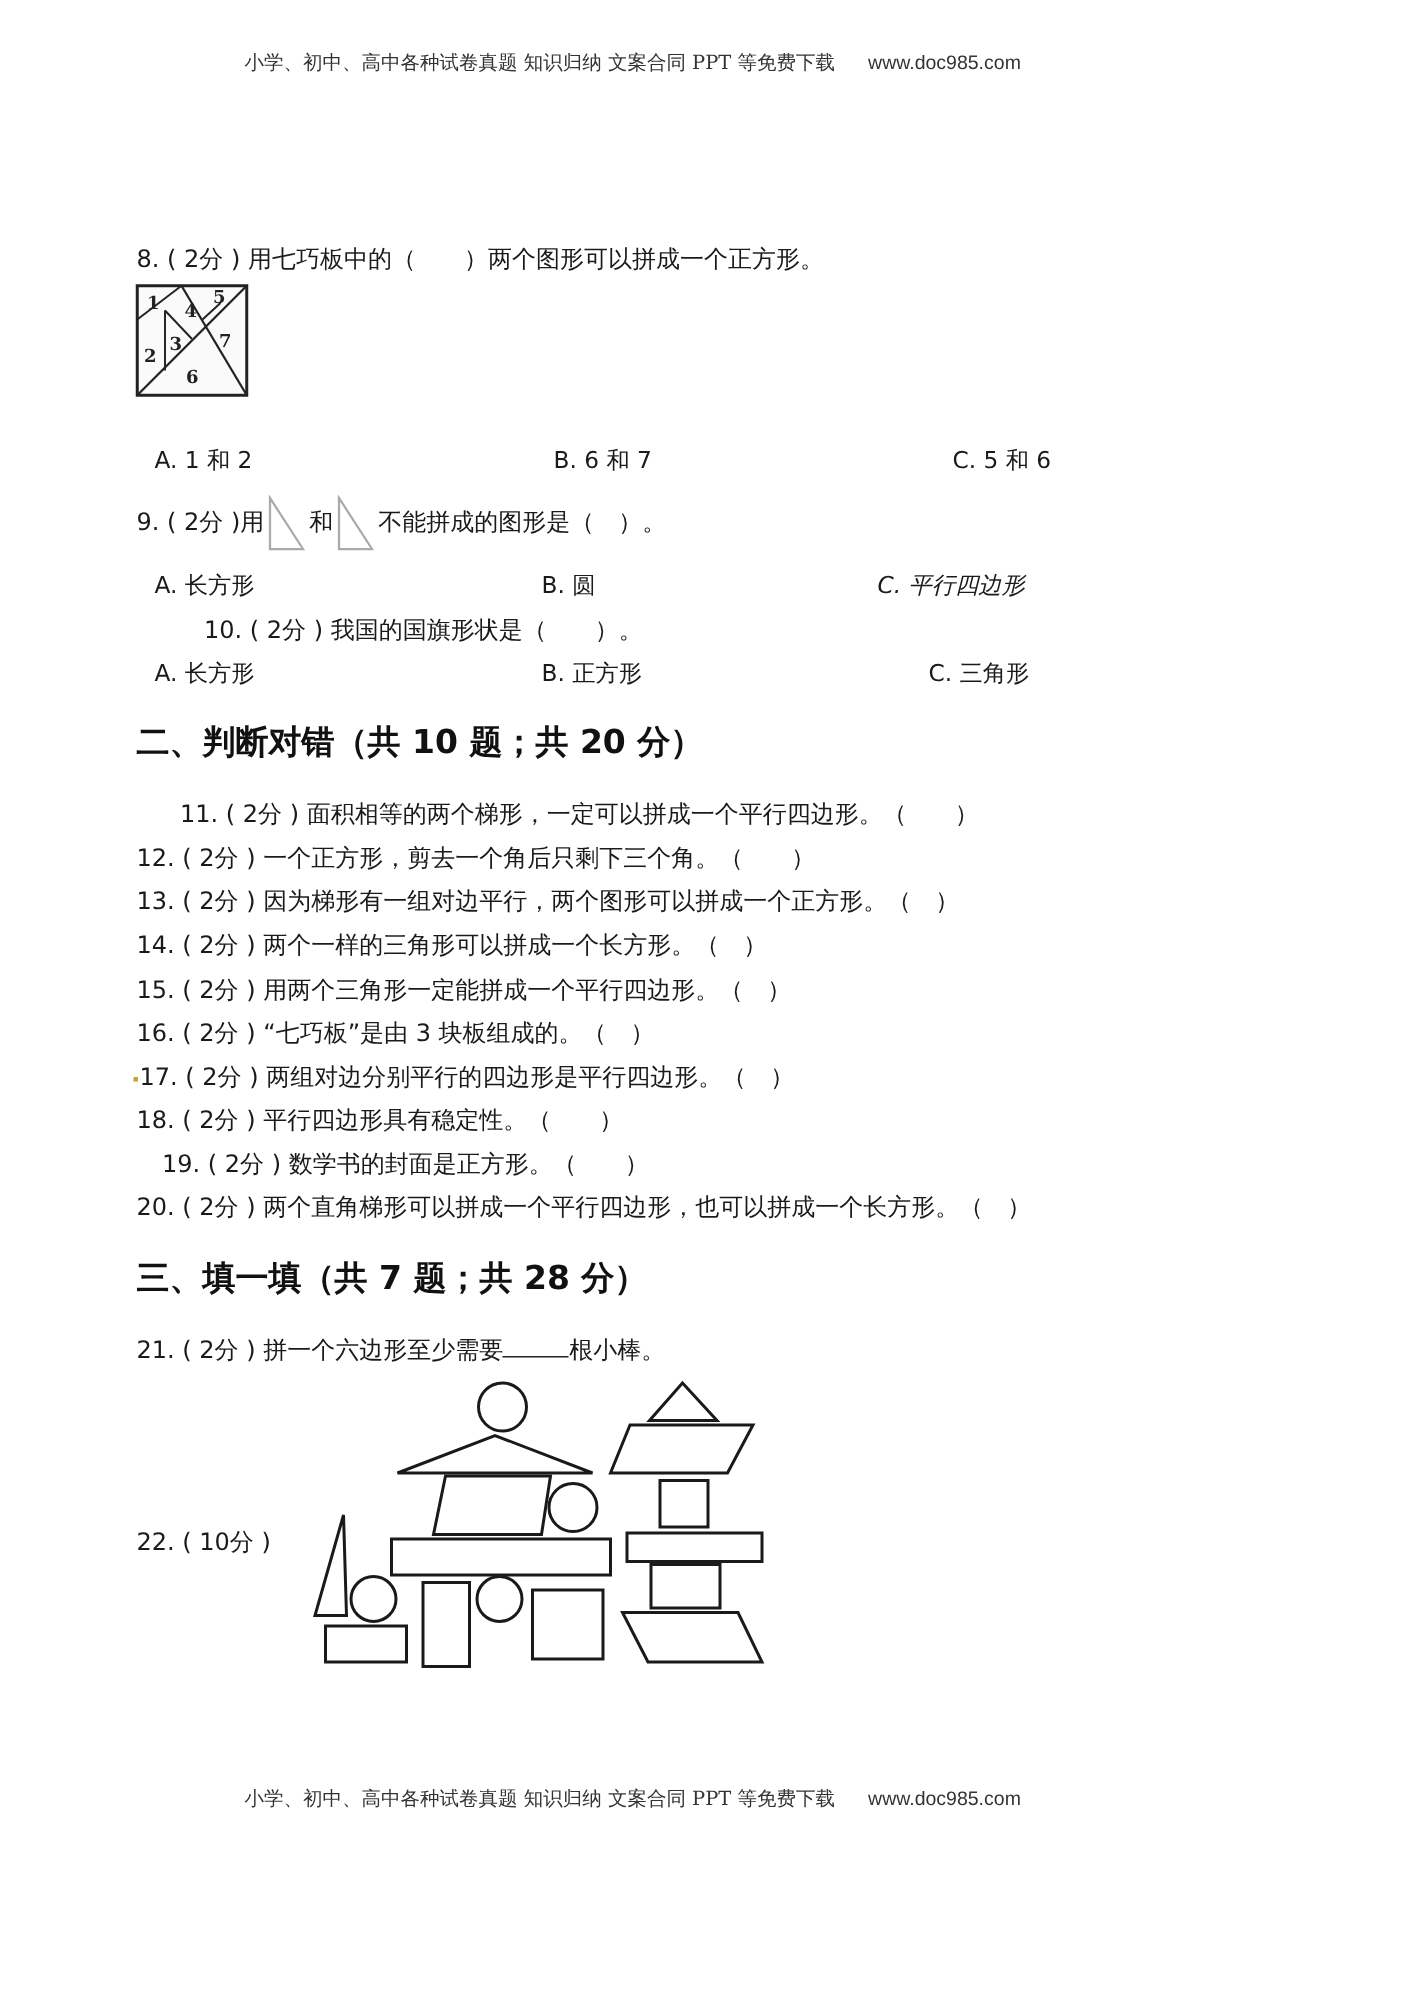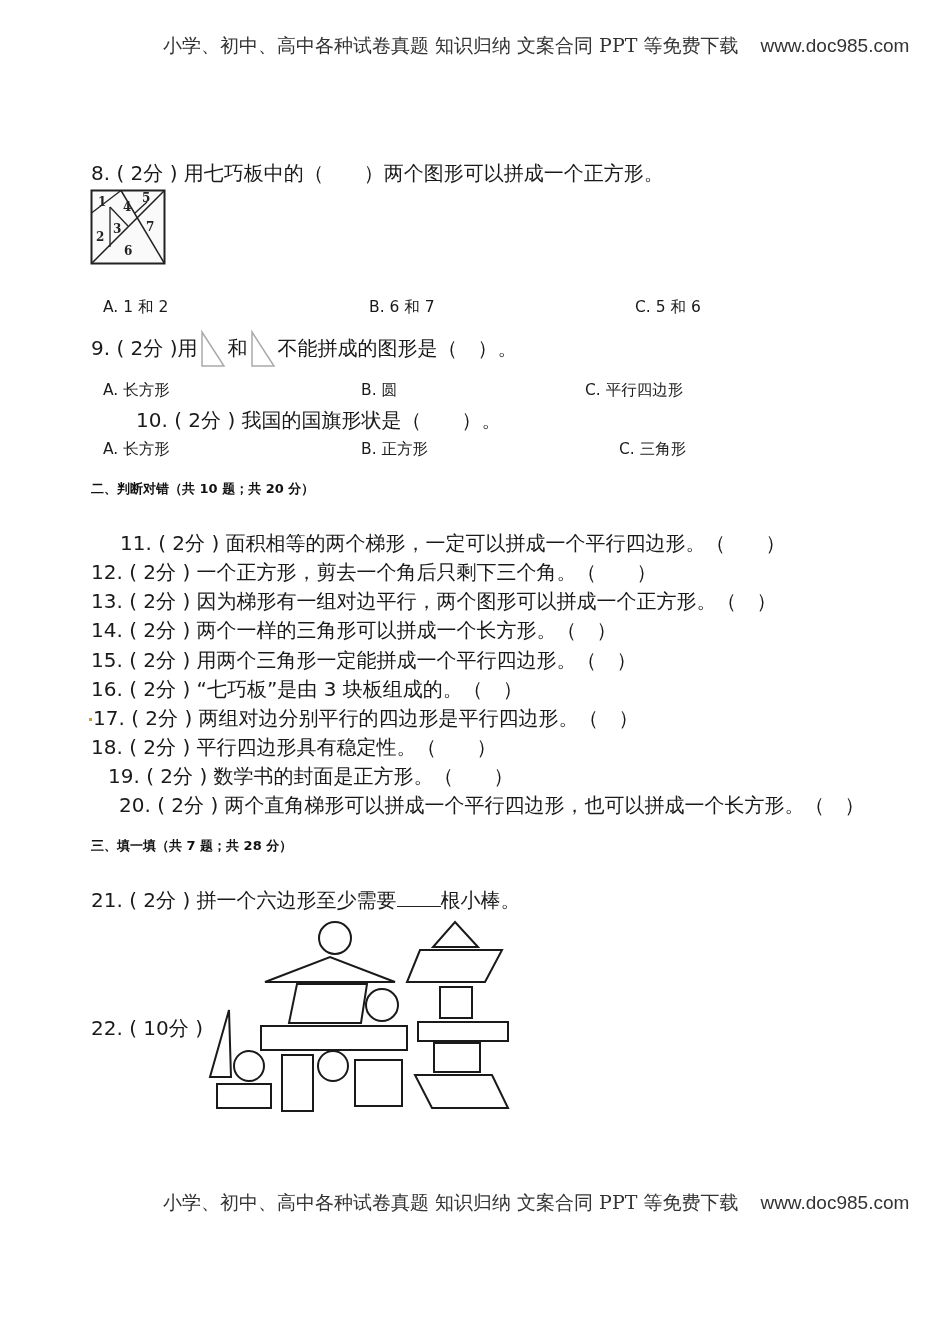--- a/index.html
+++ b/index.html
@@ -1,23 +1,23 @@
 <!DOCTYPE html>
 <html><head>
   <meta charset="utf-8">
   <style>
     html, body { margin: 0; padding: 0; background: #ffffff; }
     body { width: 950px; height: 1344px; position: relative; overflow: hidden;
            font-family: "DejaVu Sans", "Liberation Sans", sans-serif; color: #1a1a1a; }
     .abs { position: absolute; white-space: nowrap; }
-    .banner { font-family: "DejaVu Serif", "Liberation Serif", serif; font-size: 19px; color: #333; }
+    .banner { font-family: "DejaVu Serif", "Liberation Serif", serif; font-size: 13px; color: #333; }
     .banner .url { font-family: "Liberation Sans", sans-serif; margin-left: 22px; }
-    .q { font-size: 20px; line-height: 20px; }
+    .q { font-size: 16px; line-height: 20px; }
     .opt { font-size: 15.5px; }
-    .sec { font-size: 13px; font-weight: bold; color: #111; }
+    .sec { font-size: 22px; font-weight: bold; color: #111; }
     .tri-icon { display: inline-block; vertical-align: middle; margin: 0 2px; }
     .tri-icon svg { display: block; }
     .dot-mark { width: 3px; height: 3px; background: #c9a227; position: absolute; }
     .blank { display: inline-block; width: 44px; border-bottom: 1px solid #222; height: 14px; vertical-align: baseline; }
   </style>
 </head>
 <body>
 
 <div class="abs banner" style="left:163px; top:33px;">
   <span>小学、初中、高中各种试卷真题 知识归纳 文案合同 PPT 等免费下载</span><span class="url">www.doc985.com</span>
@@ -58,21 +58,21 @@
   <span>9.</span>
   <span>( 2分 )</span><span>用</span><span class="tri-icon"><svg width="26" height="38" viewBox="0 0 26 38">
         <polygon points="2,2 2,36 24,36" fill="#fff" stroke="#aaa" stroke-width="1.5"></polygon>
       </svg></span><span>和</span><span class="tri-icon"><svg width="26" height="38" viewBox="0 0 26 38">
         <polygon points="2,2 2,36 24,36" fill="#fff" stroke="#aaa" stroke-width="1.5"></polygon>
       </svg></span><span>不能拼成的图形是（　）。</span>
 </div>
 
 <div class="abs opt" style="left:103px; top:380px;">A. 长方形</div>
 <div class="abs opt" style="left:361px; top:380px;text-align:right;">B. 圆</div>
-<div class="abs opt" style="left:585px; top:380px;">C. 平行四边形</div>
+<div class="abs opt" style="left:585px; top:380px;font-style:italic;">C. 平行四边形</div>
 
 <div class="abs q" style="left:91px; top:410px;margin-left:45px;">
   <span>10.</span>
   <span>( 2分 )</span>
   <span>我国的国旗形状是（　　）。</span>
 </div>
 <div class="abs opt" style="left:103px; top:439px;">A. 长方形</div>
 <div class="abs opt" style="left:361px; top:439px;">B. 正方形</div>
 <div class="abs opt" style="left:619px; top:439px;">C. 三角形</div>
 
@@ -117,21 +117,21 @@
 <div class="abs q" style="left:91px; top:737px;">
   <span>18.</span>
   <span>( 2分 )</span>
   <span>平行四边形具有稳定性。（　　）</span>
 </div>
 <div class="abs q" style="left:108px; top:766px;">
   <span>19.</span>
   <span>( 2分 )</span>
   <span>数学书的封面是正方形。（　　）</span>
 </div>
-<div class="abs q" style="left:91px; top:795px;margin-left:28px;">
+<div class="abs q" style="left:91px; top:795px;">
   <span>20.</span>
   <span>( 2分 )</span>
   <span>两个直角梯形可以拼成一个平行四边形，也可以拼成一个长方形。（　）</span>
 </div>
 
 <div class="abs sec" style="left:91px; top:837px;">三、填一填（共 7 题；共 28 分）</div>
 
 <div class="abs q" style="left:91px; top:890px;">
   <span>21.</span>
   <span>( 2分 )</span>

